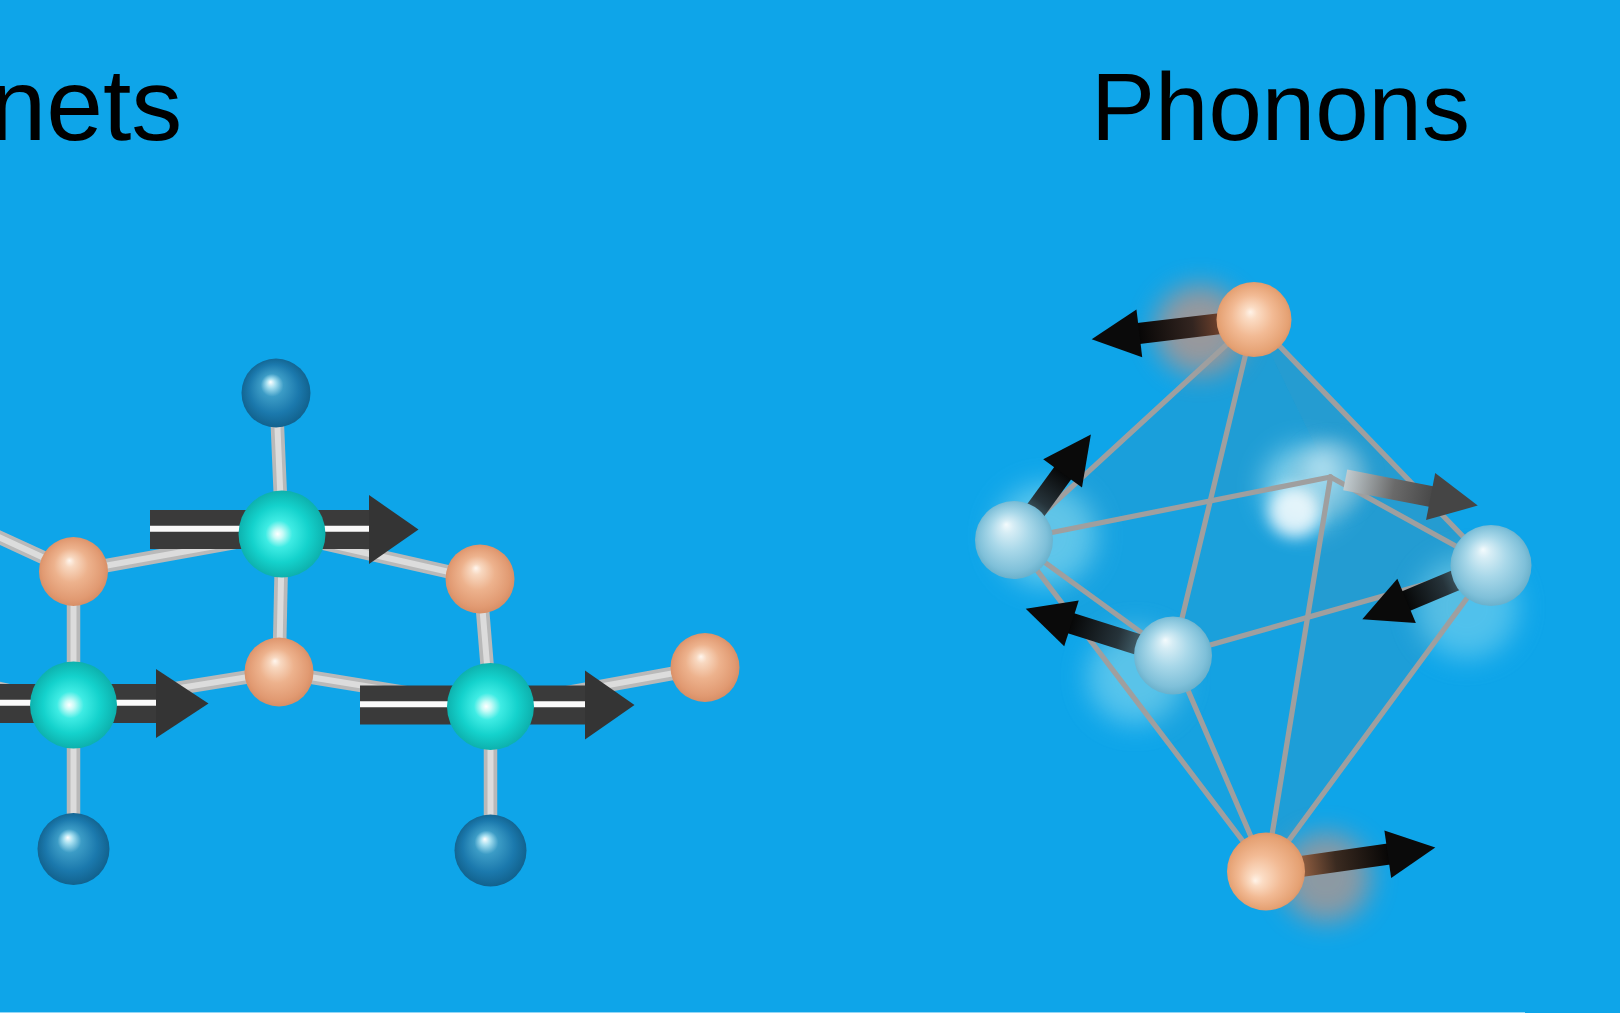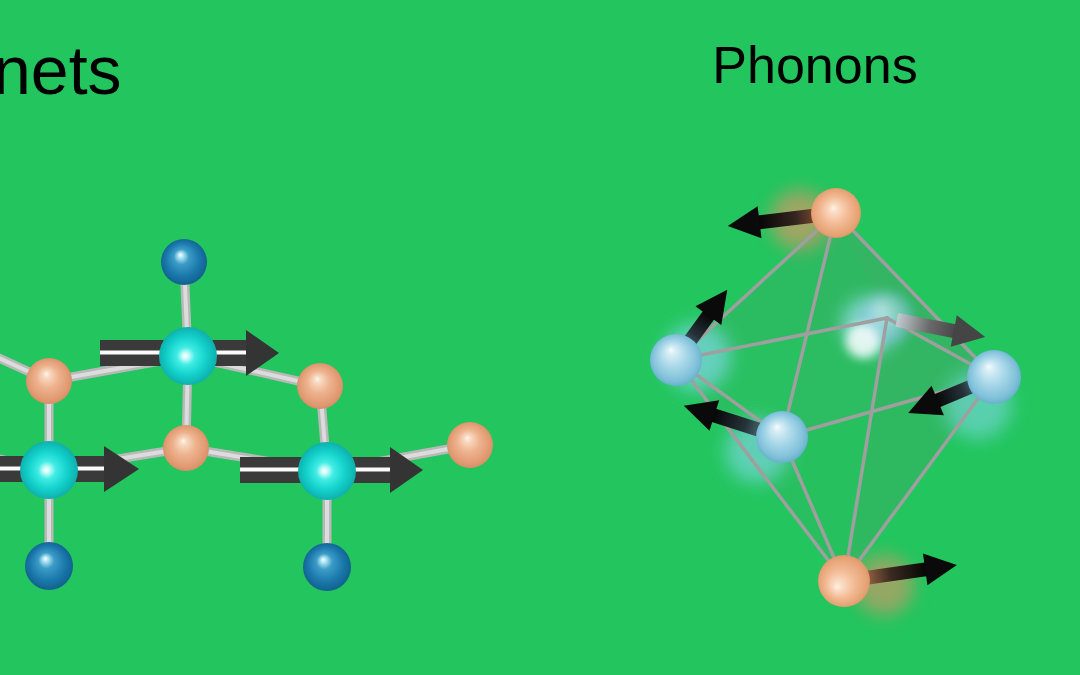--- a/index.html
+++ b/index.html
@@ -1,25 +1,25 @@
 <!DOCTYPE html>
 <html><head>
 <meta charset="utf-8">
 <style>
   html,body{margin:0;padding:0;background:#ffffff;}
   .canvas{
-    position:relative;width:1080px;height:675px;background:#22c55e;
+    position:relative;width:1080px;height:675px;background:#0ea5e9;
     overflow:hidden;font-family:"Liberation Sans",sans-serif;
   }
   .title{
     position:absolute;color:#000;font-weight:400;line-height:1;
     white-space:nowrap;
   }
   .title-left{left:-7px;top:36px;font-size:68px;}
-  .title-right{left:650px;top:39px;width:330px;font-size:52px;text-align:center;}
+  .title-right{left:650px;top:39px;width:330px;font-size:64px;text-align:right;}
   svg{position:absolute;left:0;top:0;}
 </style>
 </head>
 <body>
 
 <div class="canvas">
 
   <div class="title title-left">nets</div>
   <div class="title title-right">Phonons</div>
 

